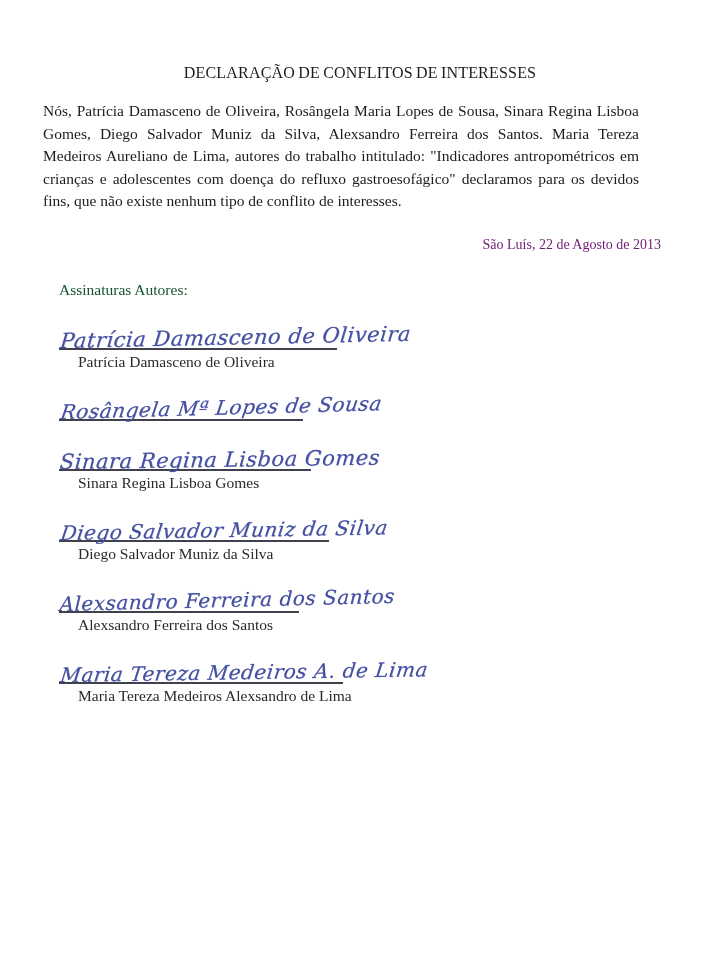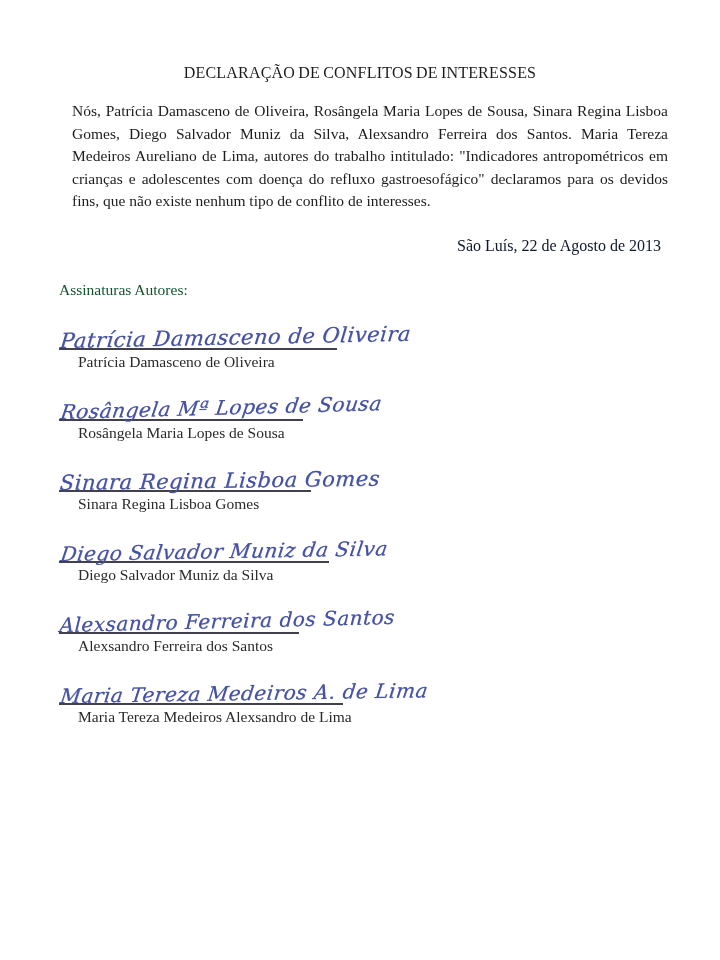--- a/index.html
+++ b/index.html
@@ -24,33 +24,33 @@
     width: 100%;
     text-align: center;
     font-size: 16px;
     letter-spacing: 0.2px;
     color: #1c1c1c;
     word-spacing: -1px;
   }
   .doc-paragraph {
     position: absolute;
     top: 100px;
-    left: 72px;
+    left: 43px;
     width: 596px;
     font-size: 15.5px;
     line-height: 22.6px;
     text-align: justify;
     color: #1c1c1c;
   }
   .date-line {
     position: absolute;
     top: 237px;
     right: 59px;
-    font-size: 16px;
-    color: #0f172a;
+    font-size: 14px;
+    color: #701a75;
   }
   .sig-heading {
     position: absolute;
     top: 281px;
     left: 59px;
     font-size: 15.5px;
     color: #14532d;
   }
   .signatures {
     position: absolute;
@@ -120,21 +120,20 @@
       <div class="sig-script">
         <span>Patrícia Damasceno de Oliveira</span>
       </div>
       <div class="sig-printed">Patrícia Damasceno de Oliveira</div>
     </div>
 
     <div class="sig-block">
       <div class="sig-script">
         <span>Rosângela Mª Lopes de Sousa</span>
       </div>
-      <div class="sig-printed">Rosângela Maria Lopes de Sousa</div>
     </div>
 
     <div class="sig-block">
       <div class="sig-script">
         <span>Sinara Regina Lisboa Gomes</span>
       </div>
       <div class="sig-printed">Sinara Regina Lisboa Gomes</div>
     </div>
 
     <div class="sig-block">

